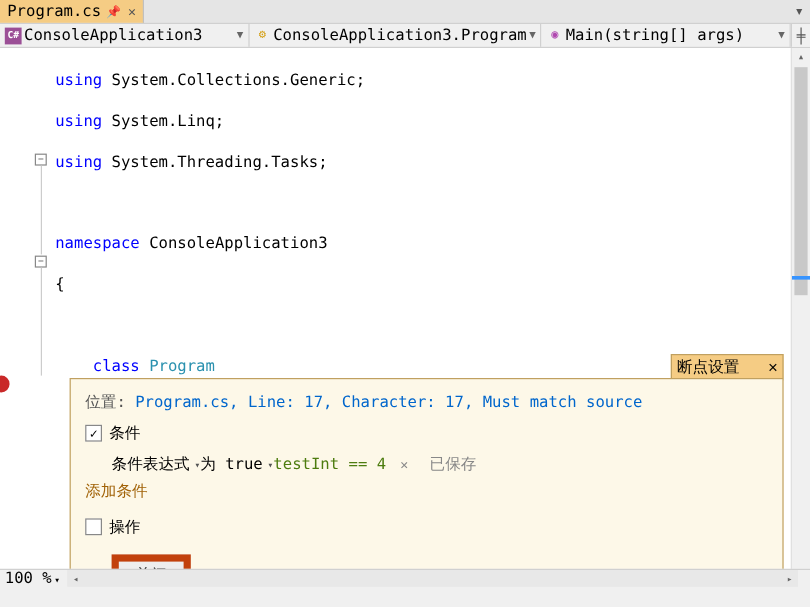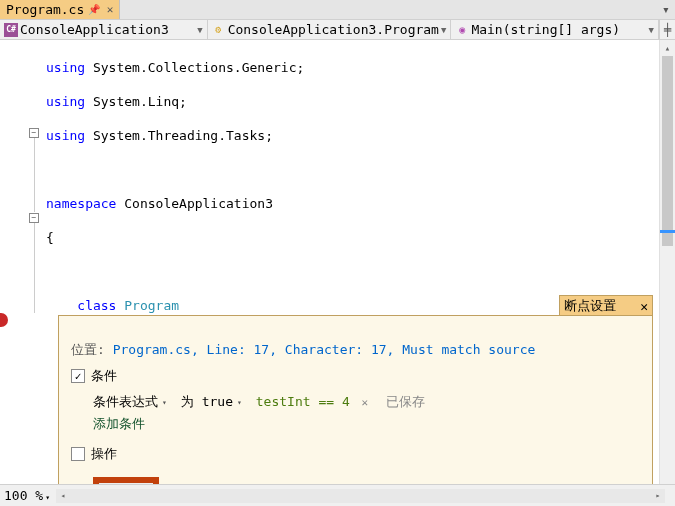--- a/index.html
+++ b/index.html
@@ -21,34 +21,34 @@
 .bp{position:absolute;left:-6px;width:14px;height:14px;border-radius:50%;background:#c92828}
 .code{flex:1;padding:2px 0 0 6px;line-height:17px;white-space:pre;color:#000;position:relative;overflow:hidden}
 .k{color:#0000ff}
 .t{color:#2b91af}
 .hl1{background:#d8c8a8;border:1px solid #888;padding:0 1px}
 .scroll-v{width:16px;background:#f0f0f0;border-left:1px solid #e0e0e0;position:relative;flex:none}
 .scroll-up{height:16px;display:flex;align-items:center;justify-content:center;font-size:9px;color:#666}
 .scroll-thumb{position:absolute;top:16px;left:2px;right:2px;height:190px;background:#c8c8c8}
 .mark{position:absolute;left:0;right:0;height:3px;background:#3794ff}
 .panel-title{position:absolute;right:22px;top:295px;background:#f5cc84;border:1px solid #c0a060;padding:1px 4px;display:flex;align-items:center;gap:24px;font-family:'Microsoft YaHei';font-size:12px}
-.panel{position:absolute;left:58px;right:22px;top:315px;bottom:20px;background:#fdf8e8;border:1px solid #c0a060;padding:25px 12px;font-family:'Microsoft YaHei';font-size:12px}
+.panel{position:absolute;left:58px;right:22px;top:315px;bottom:20px;background:#fdf8e8;border:1px solid #c0a060;padding:10px 12px;font-family:'Microsoft YaHei';font-size:12px}
 .loc{color:#555;margin-bottom:8px}
 .loc a{color:#0066cc;text-decoration:none}
 .chk-row{display:flex;align-items:center;gap:6px;margin-bottom:8px}
 .chk{width:14px;height:14px;border:1px solid #888;background:#fff;display:inline-flex;align-items:center;justify-content:center;font-size:11px}
-.cond-row{display:flex;align-items:center;gap:14px;margin-left:22px;margin-bottom:4px}
+.cond-row{display:flex;align-items:center;margin-left:22px;margin-bottom:4px}
 .dd{display:inline-flex;align-items:center;gap:4px}
 .dd-chev{font-size:8px;color:#555}
 .expr{color:#4d7c0f}
 .x-btn{color:#888;font-size:11px;margin-left:4px}
 .saved{color:#888;margin-left:10px}
-.addlink{color:#14532d;margin-left:22px;display:block;margin-bottom:12px}
+.addlink{color:#a16207;display:block;margin-bottom:12px}
 .btn{border:6px solid #c2410c;background:#eee;padding:2px 14px;margin-left:22px;margin-top:6px;display:inline-block}
-.status{position:absolute;left:0;right:0;bottom:0;height:22px;background:#f0f0f0;border-top:1px solid #d0d0d0;display:flex;align-items:center;padding:0 4px;font-size:12px}
+.status{position:absolute;left:0;right:0;bottom:0;height:32px;background:#f0f0f0;border-top:1px solid #d0d0d0;display:flex;align-items:flex-start;padding:0 4px;font-size:12px}
 .zoom{color:#000}
 .zdd{font-size:8px;margin-left:2px}
 .sb-h{flex:1;margin:0 6px;height:14px;background:#e8e8e8;position:relative}
 .sb-hl{position:absolute;left:0;width:14px;height:14px;display:flex;align-items:center;justify-content:center;font-size:8px;color:#666}
 .sb-hr{position:absolute;right:0;width:14px;height:14px;display:flex;align-items:center;justify-content:center;font-size:8px;color:#666}
 </style>
 </head>
 <body>
 
 <div class="tab-bar">

